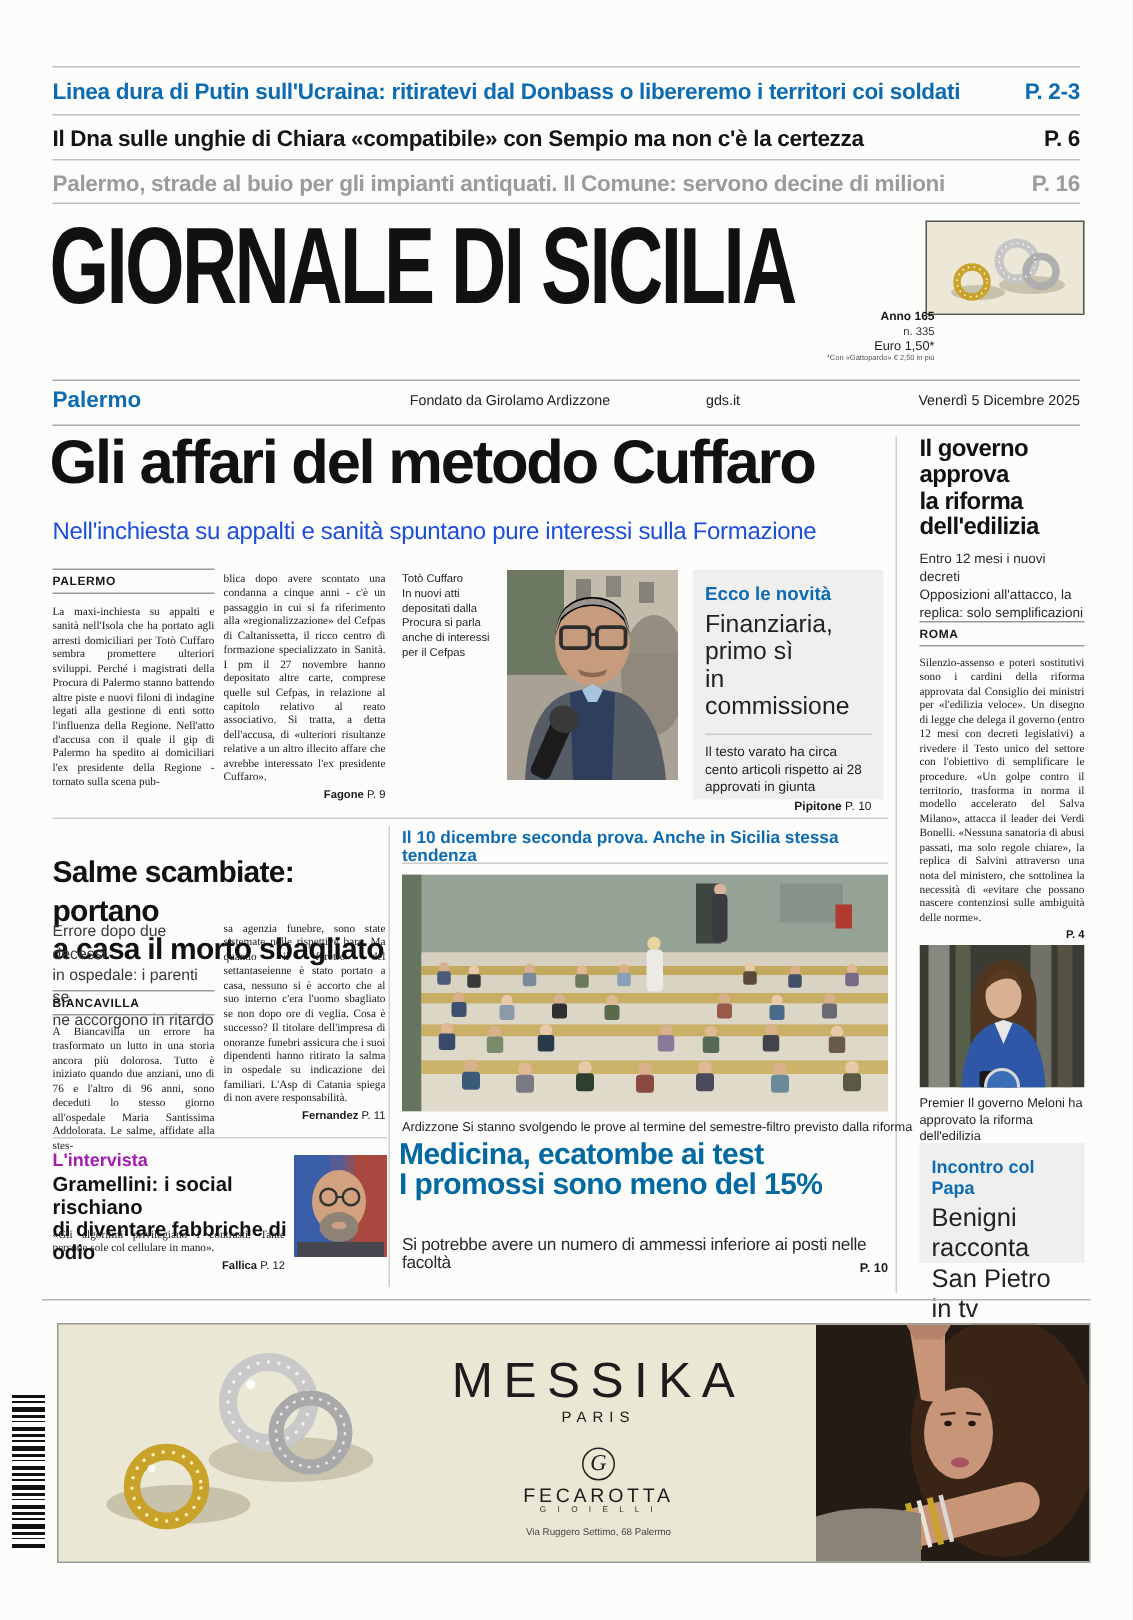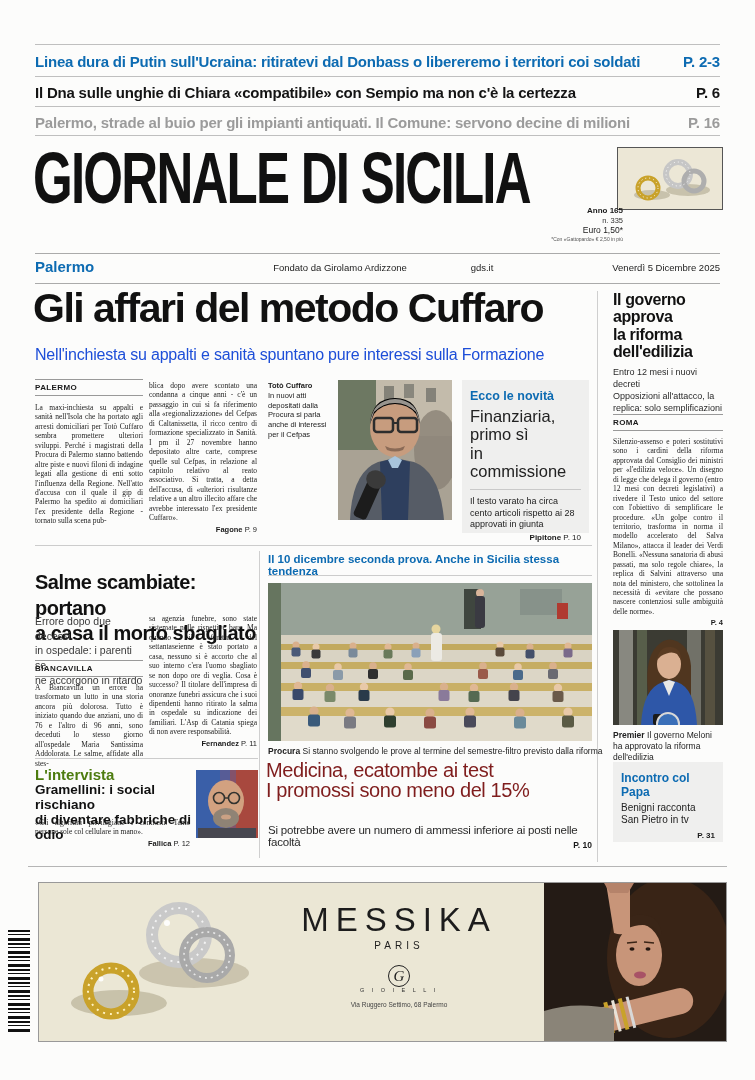--- a/index.html
+++ b/index.html
@@ -40,42 +40,42 @@
   .lead-hl { position:absolute; left:33px; top:288px; width:560px;
              font-size:41px; font-weight:800; letter-spacing:-1.5px; line-height:1.02; color:#111; }
   .lead-sub { position:absolute; left:35px; top:346px; width:557px; font-size:16px; color:#1d4ed8; letter-spacing:-0.2px; }
   .dateline { font-size:8px; font-weight:bold; letter-spacing:0.4px;
               border-top:1px solid #999; border-bottom:1px solid #999; padding:3px 0; }
   .body-text { font-family:"Liberation Serif", serif; font-size:7.5px; line-height:1.26;
                text-align:justify; color:#1b1b1b; }
   .byline { font-size:7.5px; text-align:right; margin-top:2px; }
   .byline b { font-weight:bold; }
   .cap { font-size:7.5px; line-height:1.3; color:#222; }
-  .cap b { font-weight:bold; }
+  .cap b { font-weight:normal; }
   .kicker { color:#0d6bb2; font-weight:bold; }
   .preline { white-space:pre-line; }
 
   .box { position:absolute; background:#efefee; padding:9px 8px; }
   .box .bhl { font-size:16.5px; line-height:1.12; color:#222; margin-top:4px; }
   .box .btx { font-size:9px; line-height:1.3; color:#222; }
 
   .gov-hl { position:absolute; left:613px; top:291px; width:112px;
             font-size:16px; font-weight:800; line-height:1.08; letter-spacing:-0.4px; color:#111; }
   .gov-sub { position:absolute; left:613px; top:366px; width:110px; font-size:9px; line-height:1.35; color:#2a2a2a; }
 
   .salme-hl { position:absolute; left:35px; top:570px; width:226px;
               font-size:20px; font-weight:800; line-height:1.28; letter-spacing:-0.5px; color:#111; }
   .salme-sub { position:absolute; left:35px; top:614px; width:108px; font-size:10.5px; line-height:1.4; color:#3a3a3a; }
 
   .med-kick { position:absolute; left:268px; top:553px; width:324px; font-size:11.5px; font-weight:bold; color:#0d6bb2; }
   .med-hl { position:absolute; left:266px; top:760px; width:326px;
-            font-size:20px; font-weight:400; line-height:1.02; letter-spacing:-0.4px; color:#7f1d1d; }
+            font-size:20px; font-weight:700; line-height:1.02; letter-spacing:-0.4px; color:#0369a1; }
   .med-sub { position:absolute; left:268px; top:824px; width:324px; font-size:11.5px; color:#2a2a2a; letter-spacing:-0.2px; }
 
-  .int-kick { position:absolute; left:35px; top:766px; font-size:15px; font-weight:bold; color:#4d7c0f; }
+  .int-kick { position:absolute; left:35px; top:766px; font-size:12px; font-weight:bold; color:#a21caf; }
   .int-hl { position:absolute; left:35px; top:782px; width:172px;
             font-size:13.5px; font-weight:800; line-height:1.12; color:#111; }
   .int-body { position:absolute; left:35px; top:818px; width:155px; }
 
   
   .ad-frame { position:absolute; left:38px; top:882px; width:689px; height:160px;
               background:#ebe7d5; border:1px solid #999; overflow:hidden; }
   .ad-center { position:absolute; left:240px; top:0; width:240px; height:160px; text-align:center; color:#1c1c1c; }
   .ad-brand { font-size:33px; letter-spacing:7px; font-weight:400; margin-top:18px; }
   .ad-brand-sub { font-size:10px; letter-spacing:4px; margin-top:1px; }
@@ -221,21 +221,21 @@
       <circle cx="55" cy="94" r="11" fill="#3a6fb8" stroke="#d8d8d8" stroke-width="2"></circle>
     </svg>
   </div>
   <div class="abs cap" style="left:613px;top:730px;width:110px;font-size:8.5px">
     <b>Premier</b>
     <span>Il governo Meloni ha approvato la riforma dell'edilizia</span>
   </div>
 
   <div class="box" style="left:613px;top:762px;width:110px;height:80px">
     <div class="kicker" style="font-size:12px">Incontro col Papa</div>
-    <div class="preline" style="font-size:10px;line-height:1.2;margin-top:3px;color:#222">Benigni racconta
+    <div class="preline" style="font-size:17px;line-height:1.2;margin-top:3px;color:#222">Benigni racconta
 San Pietro in tv</div>
     <div class="byline" style="font-size:8px;font-weight:bold;margin-top:5px">P. 31</div>
   </div>
 
   <div class="hr" style="left:35px;top:545px;width:557px;background:#ccc"></div>
   <div class="vr" style="left:259px;top:551px;height:307px"></div>
 
   <div class="salme-hl preline">Salme scambiate: portano
 a casa il morto sbagliato</div>
   <div class="salme-sub preline">Errore dopo due decessi
@@ -416,21 +416,21 @@
           <circle cy="0" r="4.6" fill="#d9b08c"></circle>
           <rect x="-6" y="3.5" width="12" height="12" rx="2.5" fill="#6a8a9a"></rect>
         </g>
       <g transform="translate(300,129)">
           <circle cy="0" r="4.6" fill="#e8c9a8"></circle>
           <rect x="-6" y="3.5" width="12" height="12" rx="2.5" fill="#5a5a44"></rect>
         </g>
     </svg>
   </div>
   <div class="abs cap" style="left:268px;top:746px;width:324px;font-size:8.5px;white-space:nowrap">
-    <b>Procura</b>
+    <b>Ardizzone</b>
     <span>Si stanno svolgendo le prove al termine del semestre-filtro previsto dalla riforma</span>
   </div>
   <div class="med-hl preline">Medicina, ecatombe ai test
 I promossi sono meno del 15%</div>
   <div class="med-sub">Si potrebbe avere un numero di ammessi inferiore ai posti nelle facoltà</div>
   <div class="abs" style="left:268px;top:840px;width:324px;text-align:right;font-size:8.5px;font-weight:bold">P. 10</div>
 
   <div class="hr" style="left:28px;top:866px;width:699px;background:#b5b5b5"></div>
 
   <div class="barcode"></div>
@@ -446,20 +446,21 @@
       <circle cx="62" cy="108" r="23" fill="none" stroke="#fff2c0" stroke-width="2" stroke-dasharray="2 5"></circle>
       <circle cx="118" cy="40" r="3" fill="#ffffff" opacity="0.9"></circle>
       <circle cx="52" cy="96" r="2.5" fill="#ffffff" opacity="0.9"></circle>
     </svg>
     <div class="ad-center">
       <div class="ad-brand">MESSIKA</div>
       <div class="ad-brand-sub">PARIS</div>
       <div style="margin-top:14px;font-family:'Liberation Serif',serif;font-size:15px;font-style:italic;
                   width:22px;height:22px;line-height:20px;border:1.3px solid #222;border-radius:50%;
                   display:inline-block">G</div>
+      <div class="ad-ret">FECAROTTA</div>
       <div class="ad-ret-sub">G I O I E L L I</div>
       <div class="ad-addr">Via Ruggero Settimo, 68 Palermo</div>
     </div>
     <svg class="abs" style="left:505px;top:0" width="182" height="158" viewBox="0 0 182 158">
       <rect width="182" height="158" fill="#241b15"></rect>
       <ellipse cx="125" cy="75" rx="62" ry="80" fill="#392416"></ellipse>
       <ellipse cx="95" cy="72" rx="23" ry="31" fill="#c89579"></ellipse>
       <path d="M72 50 Q80 30 100 32 Q118 34 118 56 L112 46 Q100 38 82 46 Z" fill="#3a2517"></path>
       <path d="M62 0 L86 0 L86 46 Q80 54 70 50 Z" fill="#c89579"></path>
       <path d="M60 0 L90 0 L84 10 L66 10 Z" fill="#b5836a"></path>

